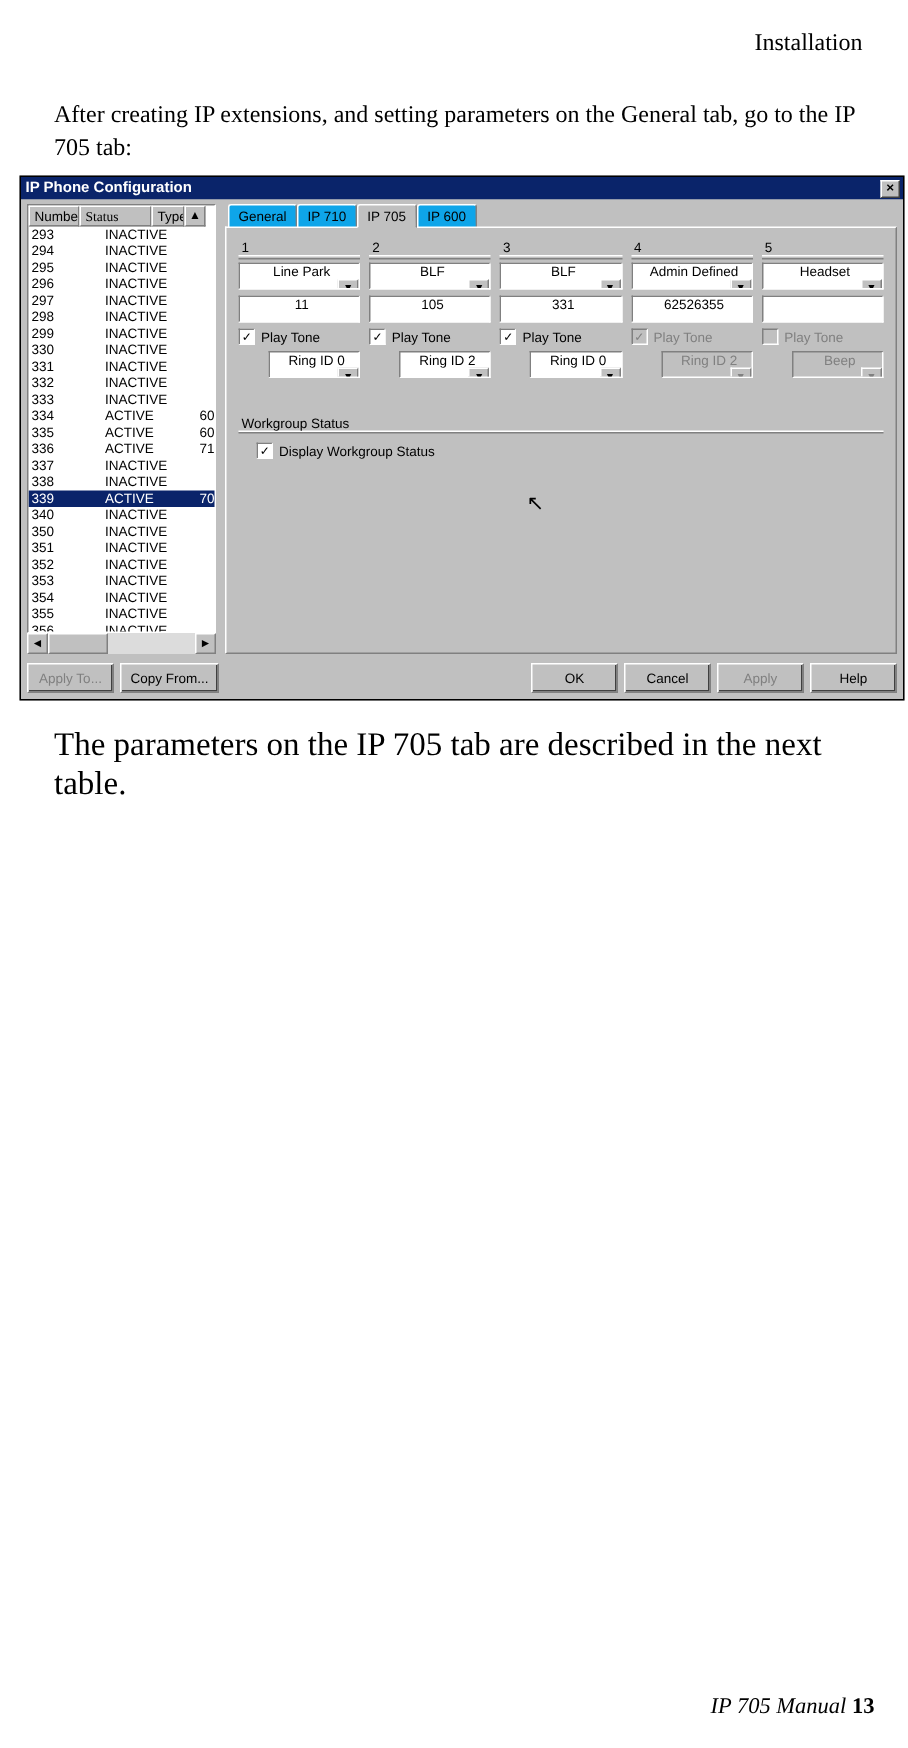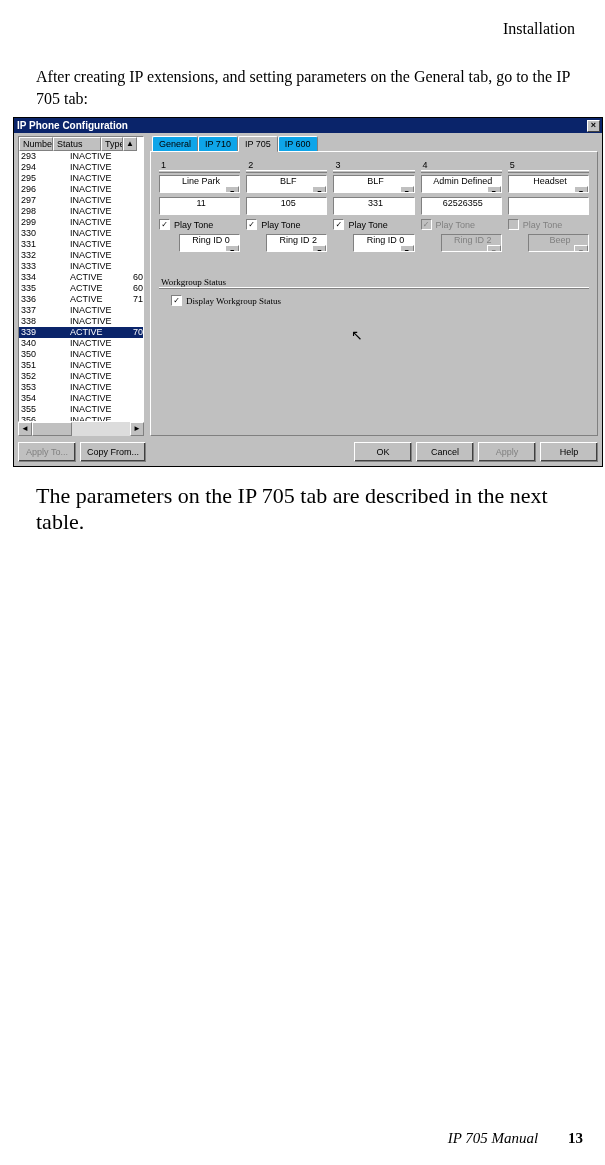--- a/index.html
+++ b/index.html
@@ -96,21 +96,21 @@
     background: #c0c0c0;
     border-top: 1px solid #fff;
     border-left: 1px solid #fff;
     border-right: 1px solid #808080;
     border-bottom: 1px solid #808080;
     padding: 1px 3px;
     overflow: hidden;
     white-space: nowrap;
   }
   .col-num { width: 34px; }
-  .col-stat { width: 48px; }
+  .col-stat { width: 48px; font-family: Liberation Serif, serif; }
   .col-type { width: 22px; }
   .col-scroll { width: 14px; text-align:center; padding:0; font-size:8px; line-height:11px;}
   .lv-rows { flex:1; font-size: 9px; line-height: 11px; }
   .lv-row { display: flex; padding: 0 0 0 2px; white-space: nowrap; gap: 15px; }
   .lv-row.sel { background: #0a246a; color: #fff; }
   .rc-num { width: 34px; }
   .rc-stat { width: 48px; }
   .rc-type { width: 22px; }
   .lv-hscroll {
     height: 14px;
@@ -226,21 +226,20 @@
     width: 11px; height: 11px;
     background:#fff;
     border-top:1px solid #808080;border-left:1px solid #808080;
     border-right:1px solid #fff;border-bottom:1px solid #fff;
     font-size:8px; line-height:9px; text-align:center; color:#000;
   }
   .chkbox.disabled { background:#c0c0c0; color:#808080;}
   .ring-row { padding-left: 20px; }
   .workgroup {
     margin-top: 21px;
-    font-family: Liberation Serif, serif;
   }
   .wg-title {
     font-size: 9px;
     margin-bottom: 2px;
     border-bottom:1px solid #808080;
   }
   .wg-title-inner { border-bottom:1px solid #fff; padding-left:2px;}
   .wg-check {
     display:flex; align-items:center; gap:4px;
     font-size:9px; padding-left:12px; padding-top:4px;
@@ -276,21 +275,21 @@
     font-size: 22px;
     padding: 16px 6px 0 28px;
   }
   .footer {
     position: absolute;
     bottom: 18px;
     right: 22px;
     font-size: 15px;
   }
   .footer-manual { font-style: italic; }
-  .footer-page { font-weight: bold; margin-left: 26px; }
+  .footer-page { font-weight: bold; margin-left: 0; }
   .lv-vscroll {
     width:14px;
     display:flex;
     flex-direction:column;
   }
   .lv-body { display:flex; flex:1; }
   .lv-rows-wrap { flex:1; }
   .vtrack { flex:1; background:#dcdcdc; position:relative;}
   .vthumb { position:absolute; top:110px; left:0; width:14px; height:30px;
     background:#c0c0c0;

